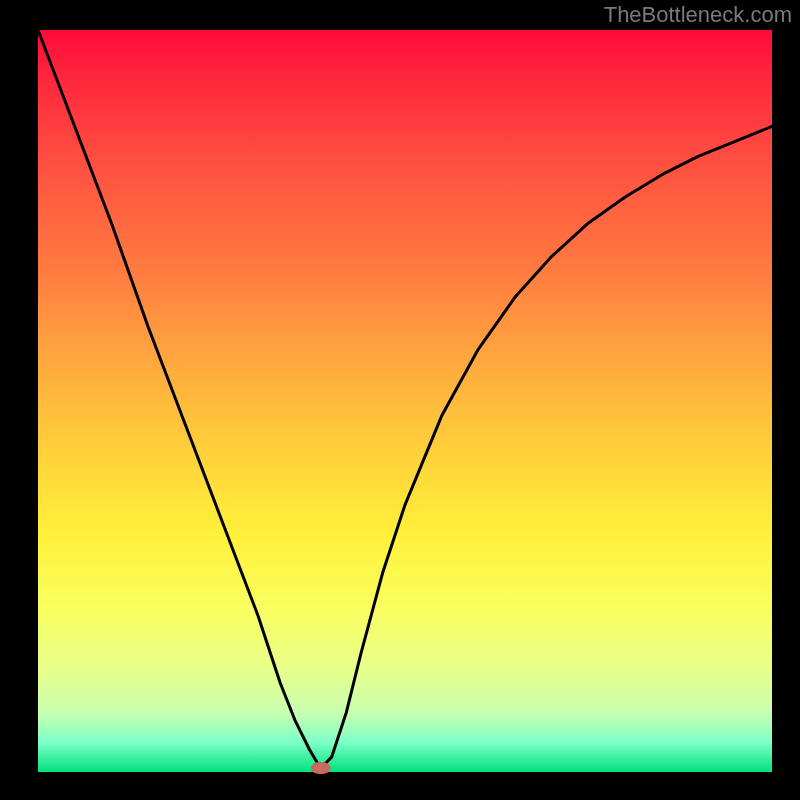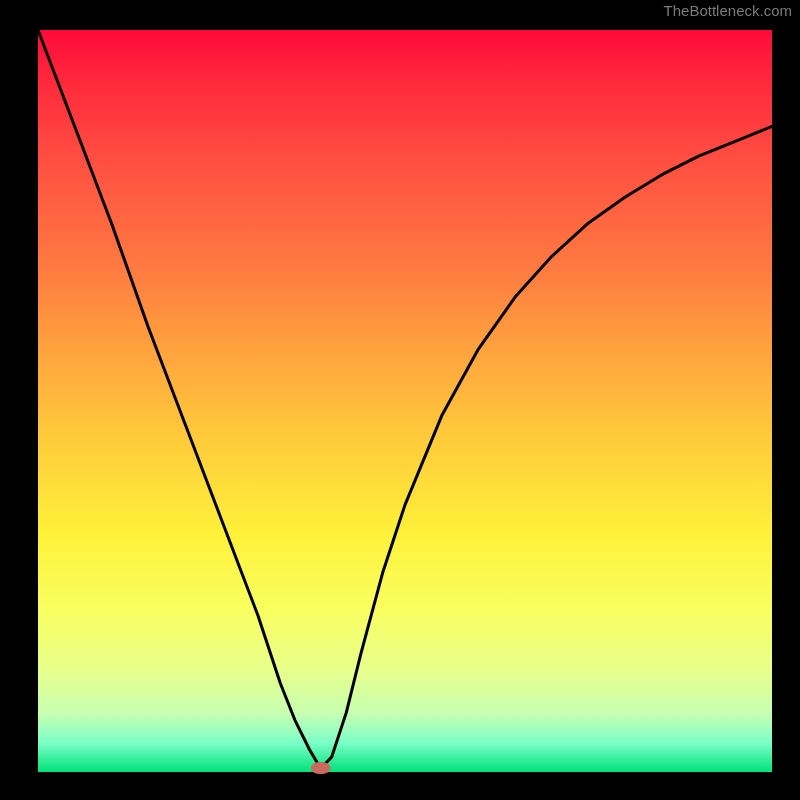--- a/index.html
+++ b/index.html
@@ -7,21 +7,21 @@
     width: 800px;
     height: 800px;
     background: #000;
     position: relative;
     overflow: hidden;
     font-family: Arial, Helvetica, sans-serif;
   }
   .watermark {
     position: absolute;
     color: #7a7a7a;
-    font-size: 15px;
+    font-size: 22px;
     z-index: 10;
   }
   .plot-area {
     position: absolute;
     background: linear-gradient(to bottom,
       #ff0b3a 0%,
       #ff2d3d 8%,
       #ff5042 18%,
       #ff7a40 32%,
       #ffa63e 44%,

